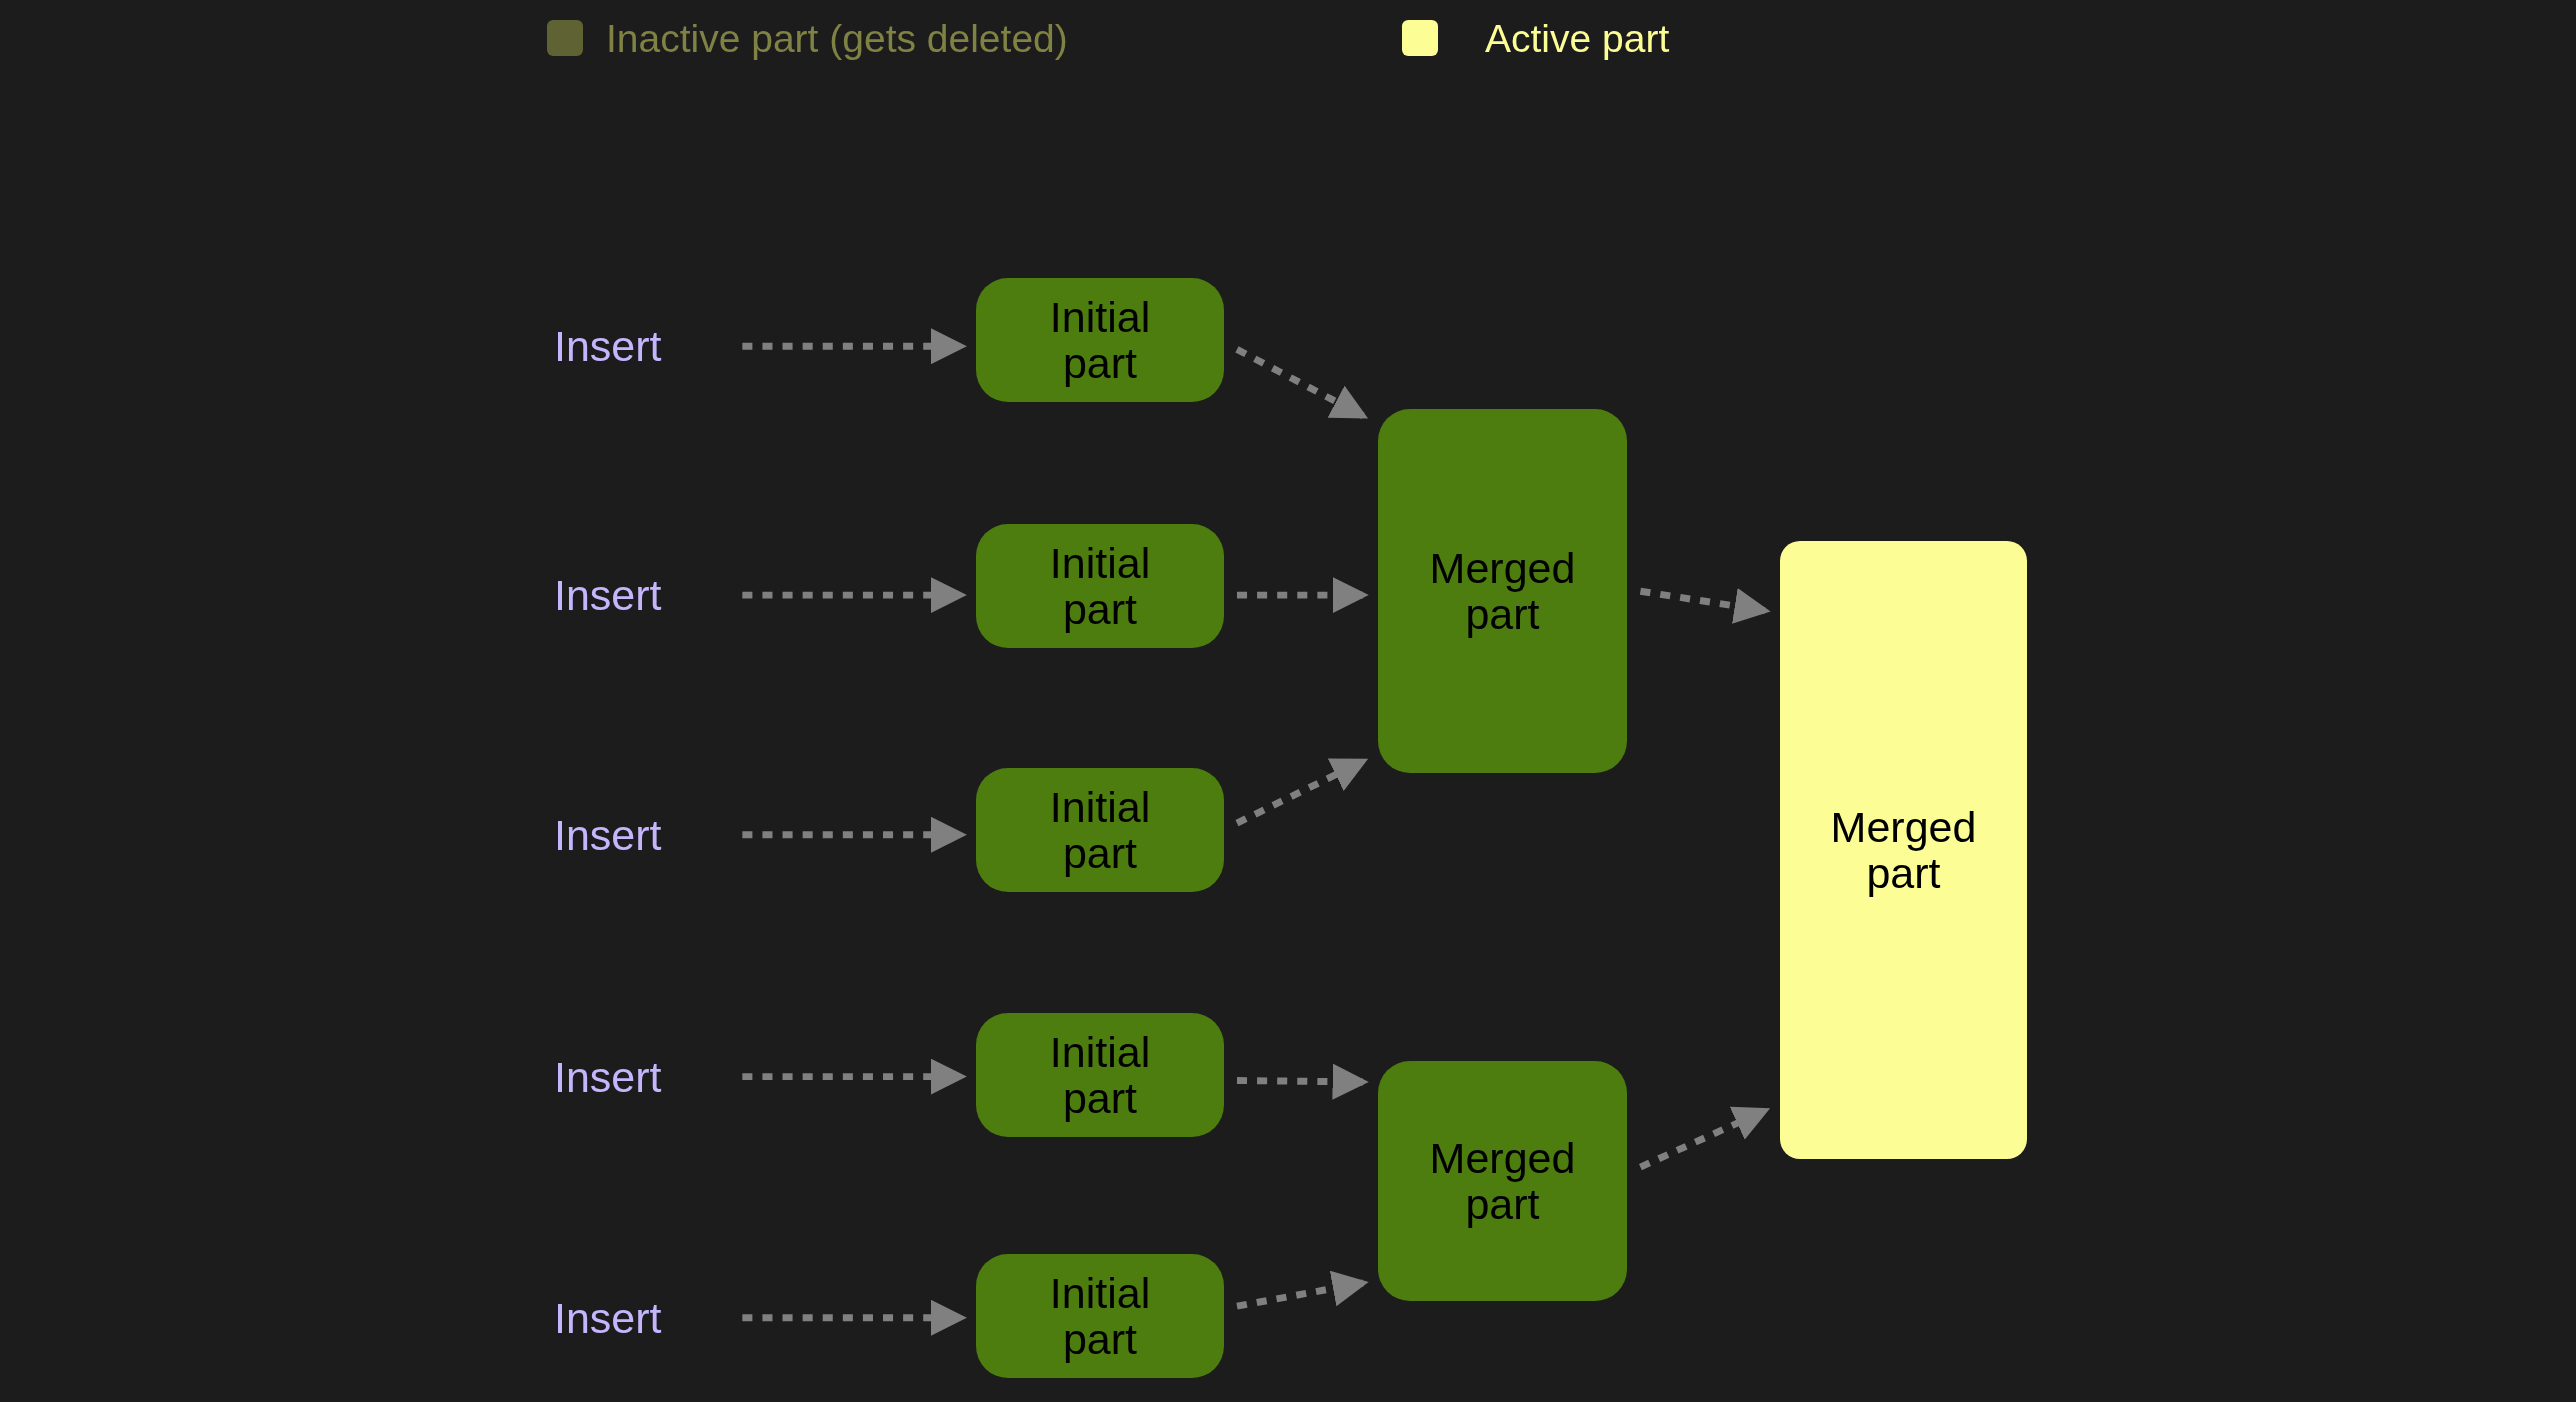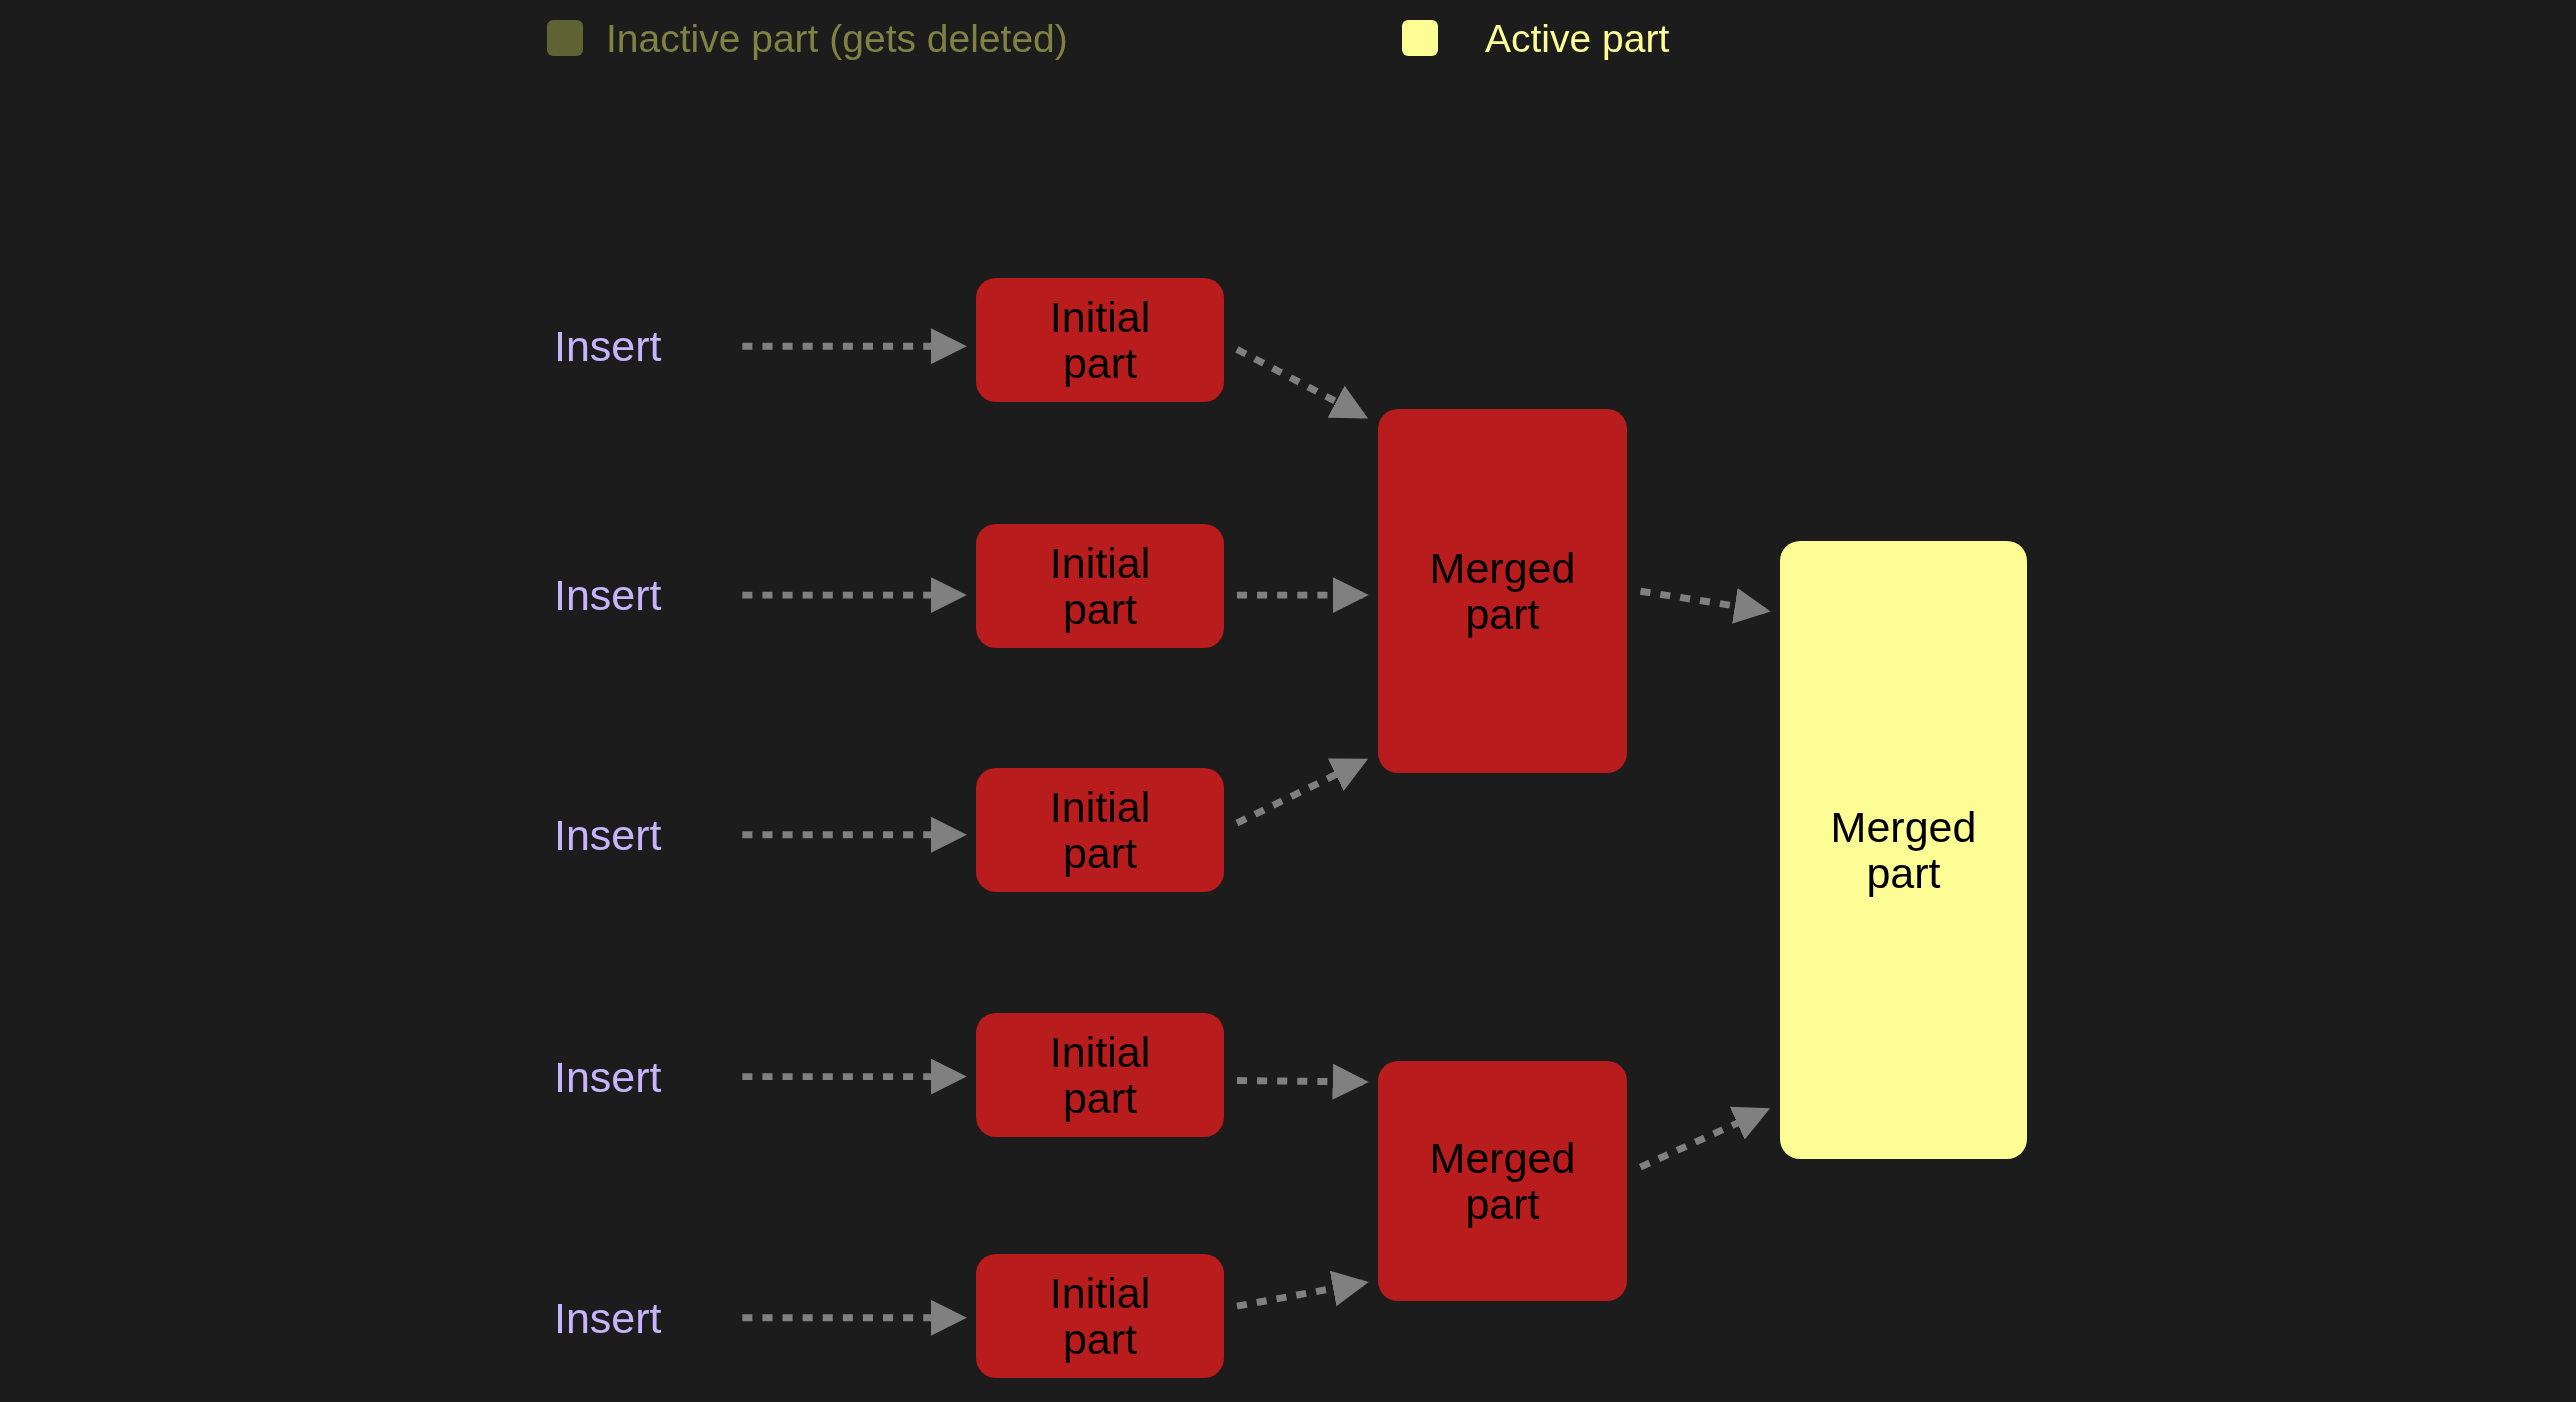--- a/index.html
+++ b/index.html
@@ -39,21 +39,21 @@
     display:flex;
     align-items:center;
     justify-content:center;
     text-align:center;
     color:#000000;
     font-size:43px;
     line-height:1.07;
     box-sizing:border-box;
     padding:3.1px 7.7px;
   }
-  .node.inactive{background:#b91c1c;}
+  .node.inactive{background:#4d7c0f;border-radius:32px;}
   .node.active{background:#fdfd96;}
   .node .txt{display:block;}
 
   
   .insert-label{
     position:absolute;
     color:#c4b5fd;
     font-size:43px;
     line-height:1;
     white-space:nowrap;

